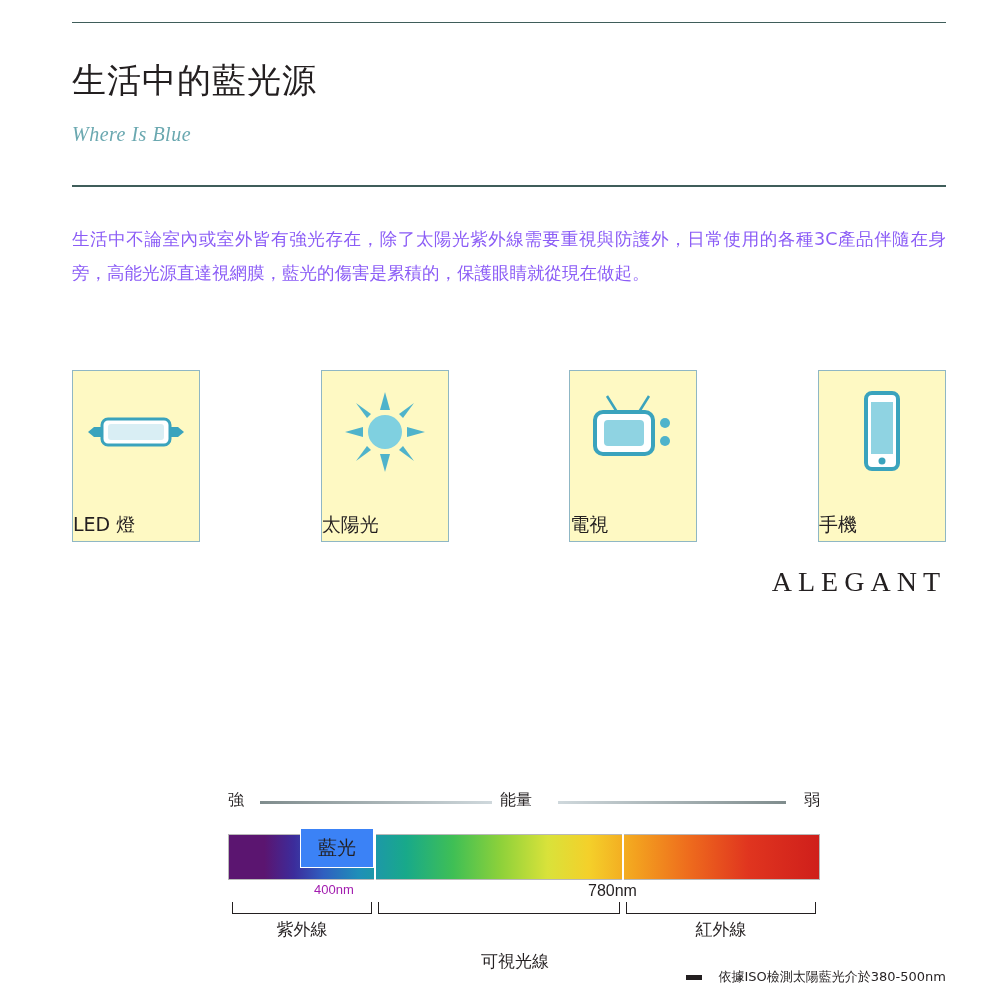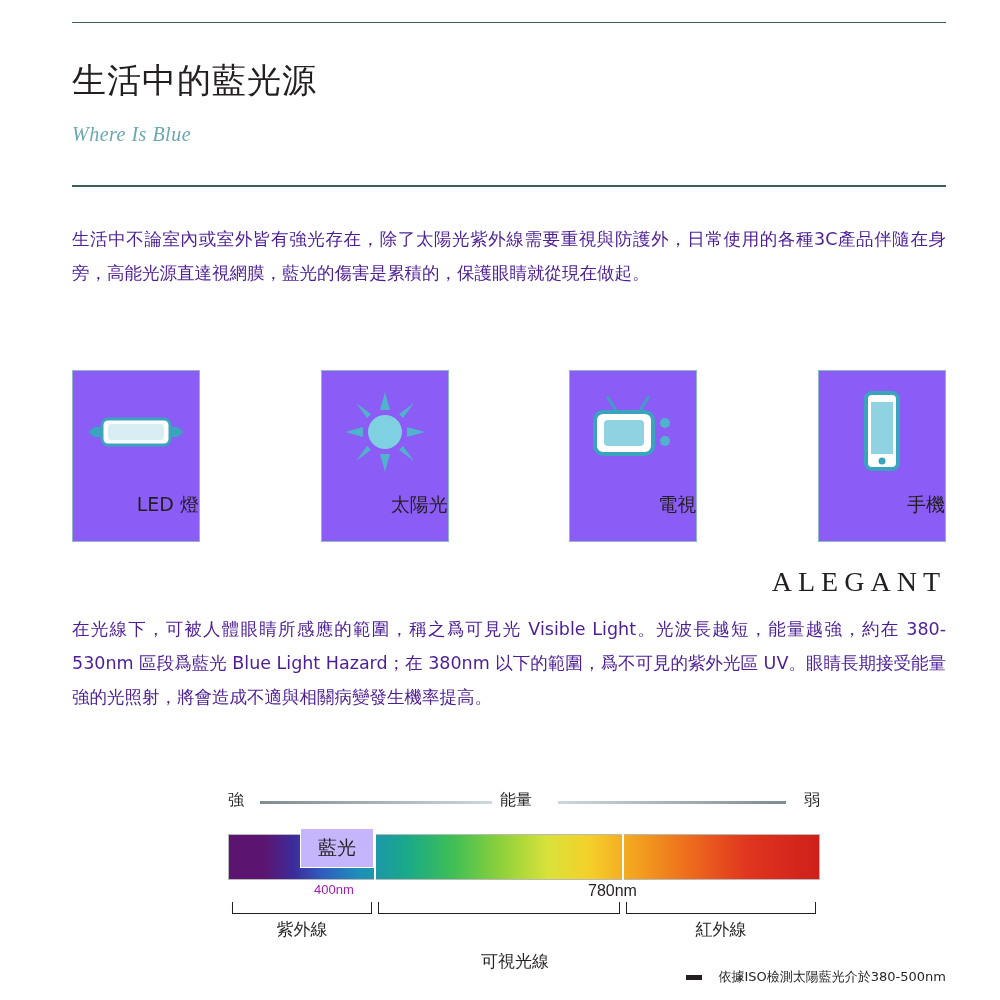--- a/index.html
+++ b/index.html
@@ -59,21 +59,21 @@
     width: 874px;
     height: 2px;
     background: #3f5d5a;
   }
 
   
   .para {
     position: absolute;
     font-size: 17.5px;
     line-height: 34px;
-    color: #4c1d95;
+    color: #8b5cf6;
     font-family: "DejaVu Sans", "Liberation Sans", sans-serif;
     text-align: justify;
   }
   #para1 {
     left: 72px;
     top: 222px;
     width: 874px;
   }
   #para2 {
     left: 72px;
@@ -91,23 +91,24 @@
     display: flex;
     justify-content: space-between;
   }
   .icon-card {
     width: 128px;
     height: 172px;
     border: 1px solid #8fb7c4;
     box-sizing: border-box;
     display: flex;
     flex-direction: column;
-    align-items: flex-end;
+    align-items: flex-start;
     justify-content: flex-start;
-    background: #8b5cf6;
+    background: #fef9c3;
+    gap: 20px;
   }
   .icon-art {
     height: 122px;
     width: 100%;
     display: flex;
     align-items: center;
     justify-content: center;
   }
   .icon-label {
     font-size: 19px;
@@ -190,21 +191,21 @@
       #cf1f1b 100%);
     border: 1px solid #b9b9b9;
     box-sizing: border-box;
   }
   .blue-tag {
     position: absolute;
     left: 72px;
     top: 38px;
     width: 72px;
     height: 38px;
-    background: #c4b5fd;
+    background: #3b82f6;
     border: 1px solid #ffffff;
     display: flex;
     align-items: center;
     justify-content: center;
     font-size: 19px;
     font-family: "DejaVu Sans", "Liberation Sans", sans-serif;
     color: #231f20;
     z-index: 3;
   }
   .tick-400 {
@@ -349,21 +350,20 @@
           <circle cx="28" cy="72" r="3.5" fill="#3aa3bd"></circle>
         </svg>
       </div>
       <div class="icon-label">手機</div>
     </div>
 
   </div>
 
   <div class="brand">ALEGANT</div>
 
-  <div class="para" id="para2">在光線下，可被人體眼睛所感應的範圍，稱之爲可見光 Visible Light。光波長越短，能量越強，約在 380-530nm 區段爲藍光 Blue Light Hazard；在 380nm 以下的範圍，爲不可見的紫外光區 UV。眼睛長期接受能量強的光照射，將會造成不適與相關病變發生機率提高。</div>
 
   <div class="spectrum-wrap">
     <div class="energy-row">
       <span class="lbl-strong">強</span>
       <div class="grad-left"></div>
       <span class="lbl-energy">能量</span>
       <div class="grad-right"></div>
       <span class="lbl-weak">弱</span>
     </div>
 

